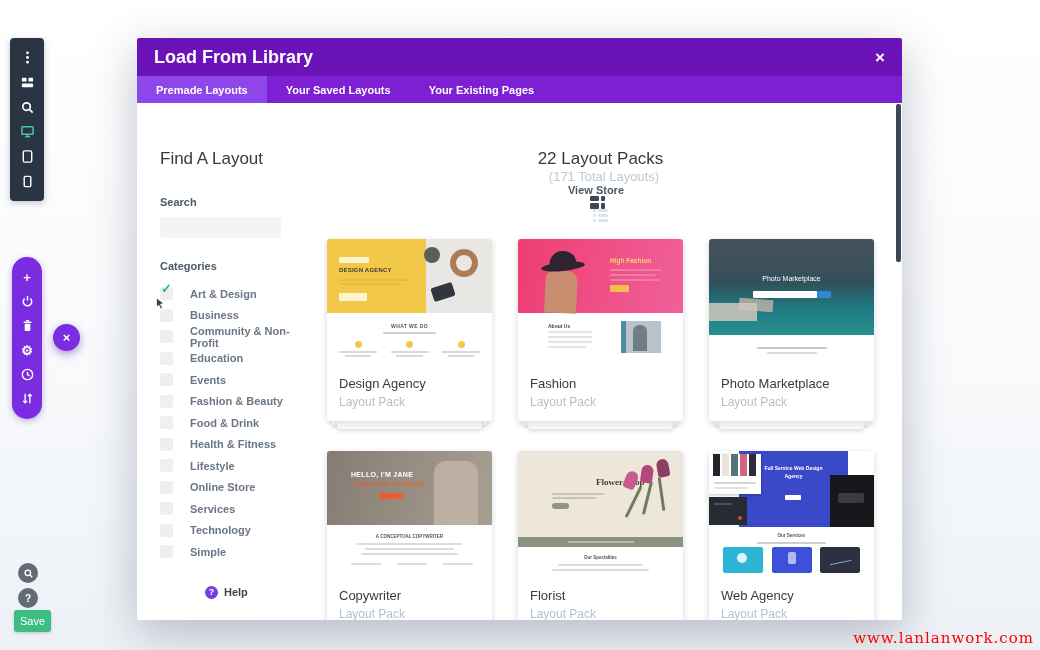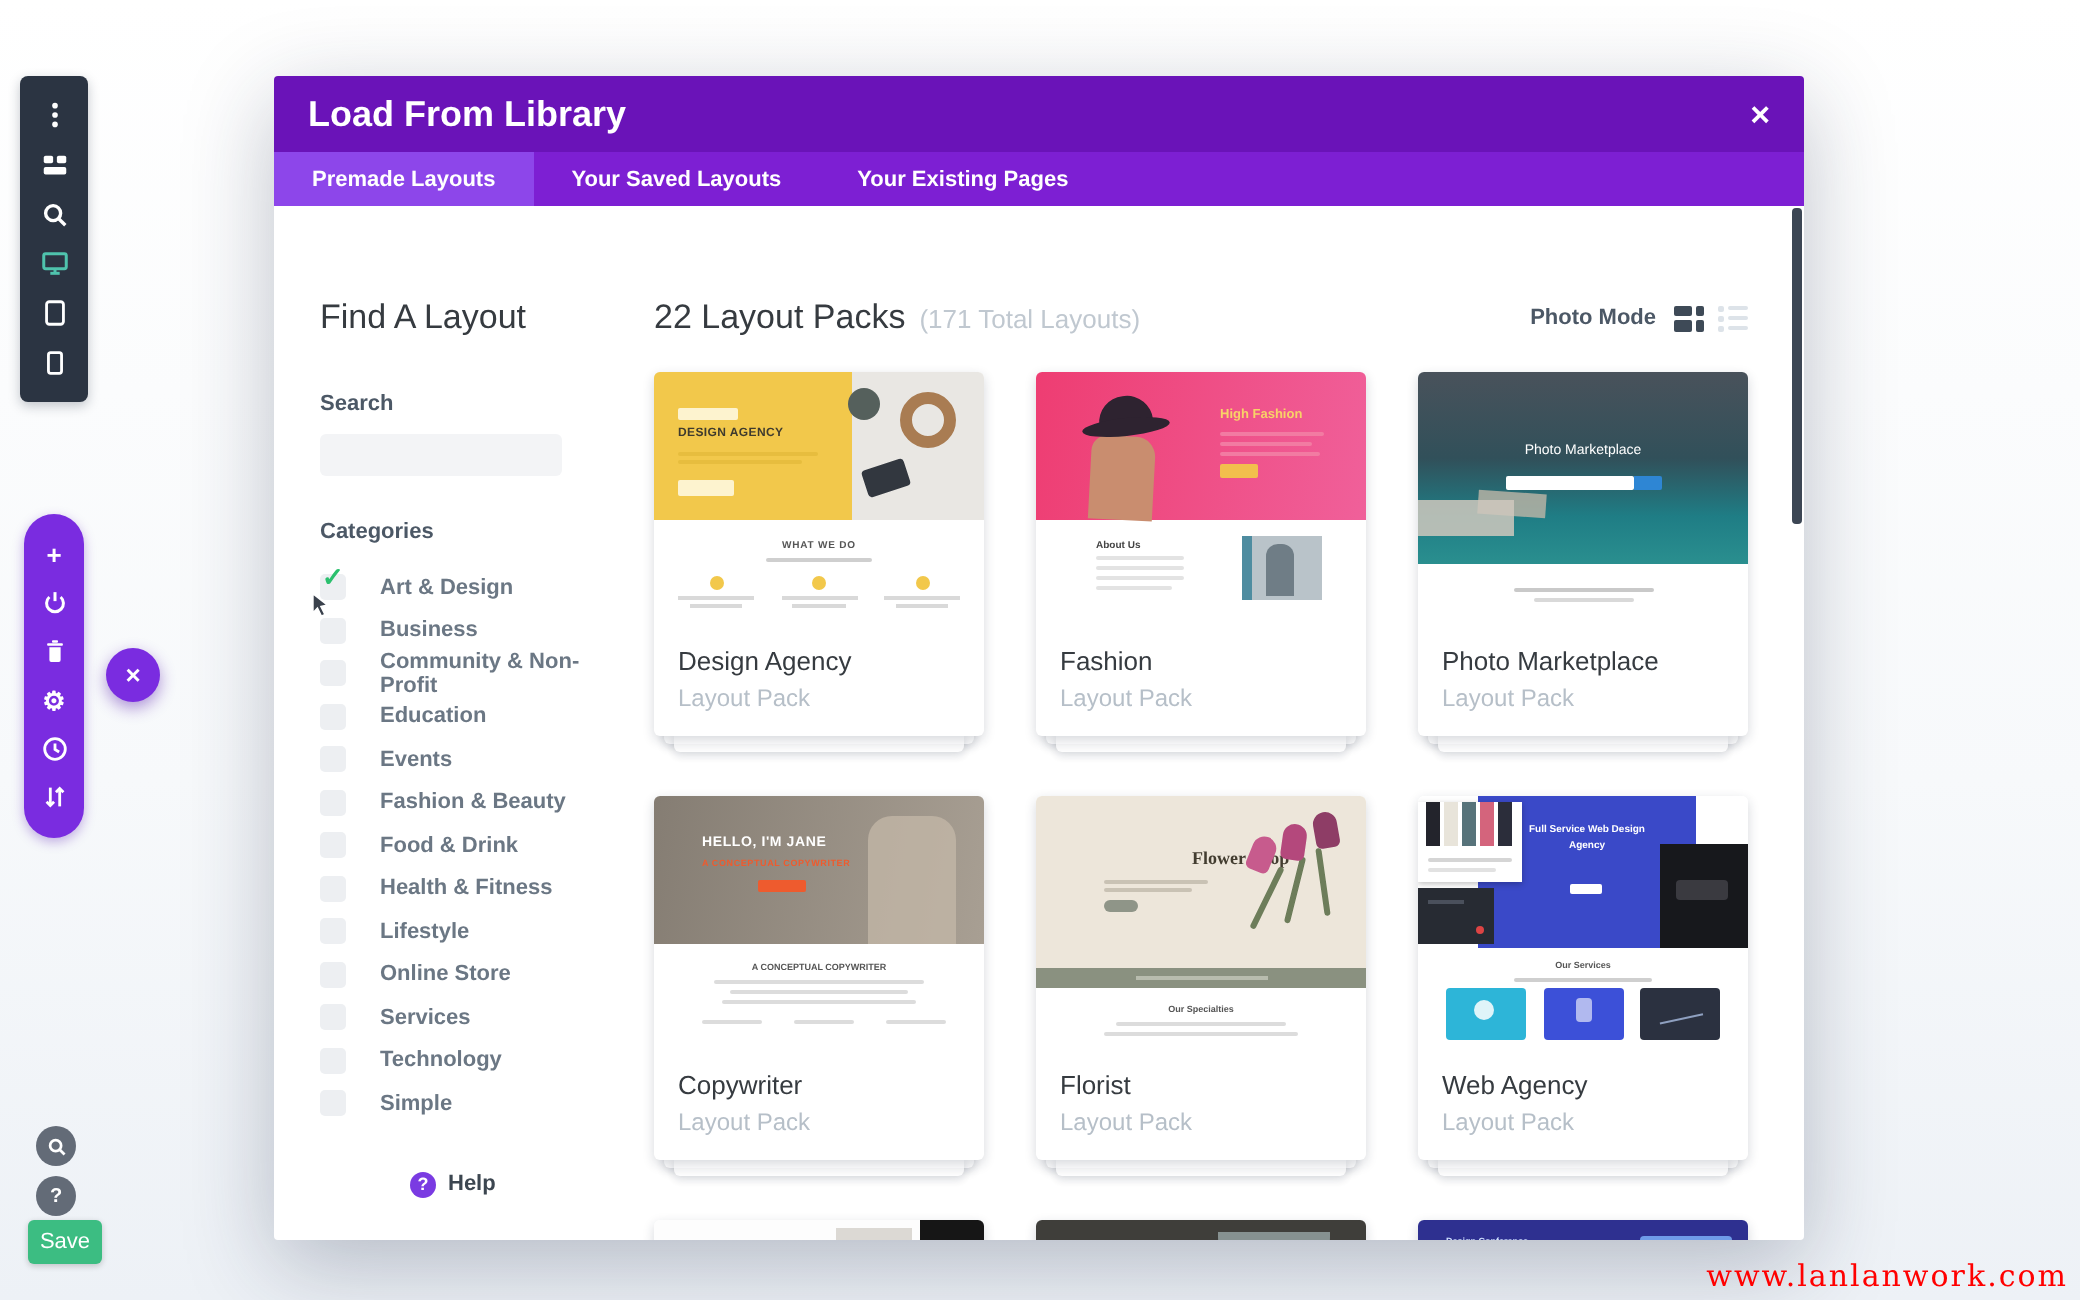--- a/index.html
+++ b/index.html
@@ -85,21 +85,21 @@
   .cursor-hand { position:absolute; left:-6px; top:9px; width:13px; height:13px; }
   .cat-label { margin-left:17px; font-size:11px; font-weight:bold; color:#6b7784; }
   .sb-help { margin-top:23px; margin-left:45px; display:flex; align-items:center; cursor:pointer; }
   .help-ic {
     width:13px; height:13px; border-radius:50%; background:#7a3be2; color:#fff;
     font-size:9px; font-weight:bold; display:flex; align-items:center; justify-content:center;
   }
   .help-txt { margin-left:6px; font-size:11px; font-weight:bold; color:#3c4650; }
   
   .main { flex:1; padding:46px 28px 0 22px; }
-  .res-header { display:flex; align-items:center; }
+  .res-header { display:flex; align-items:center;flex-direction:column; }
   .res-title { font-size:17px; color:#363b40; font-weight:500; }
   .res-count { font-size:13px; color:#c0c8d0; margin-left:7px; }
   .res-spacer { flex:1; }
   .vm-label { font-size:11px; font-weight:bold; color:#4c5866; margin-right:9px; }
   .vm-grid { width:15px; height:13px; display:grid; grid-template-columns:9px 4px; grid-template-rows:5px 6px; gap:2px; cursor:pointer; margin-right:7px; }
   .vm-grid span { background:#3e4a57; border-radius:1px; }
   .vm-list { width:15px; height:13px; display:flex; flex-direction:column; justify-content:space-between; cursor:pointer; }
   .vm-list i { display:flex; align-items:center; height:3px; }
   .vm-list i b { width:3px; height:3px; background:#dde3e9; border-radius:1px; }
   .vm-list i s { flex:1; height:2.5px; background:#dde3e9; margin-left:2px; border-radius:1px; text-decoration:none; }
@@ -373,21 +373,21 @@
         <span class="help-ic">?</span>
         <span class="help-txt">Help</span>
       </div>
     </div>
 
     <div class="main">
       <div class="res-header">
         <span class="res-title">22 Layout Packs</span>
         <span class="res-count">(171 Total Layouts)</span>
         <span class="res-spacer"></span>
-        <span class="vm-label">Photo Mode</span>
+        <span class="vm-label">View Store</span>
         <span class="vm-grid">
             <span></span>
             <span></span>
             <span></span>
             <span></span>
           </span>
         <span class="vm-list">
           <i>
               <b></b>
               <s></s>

